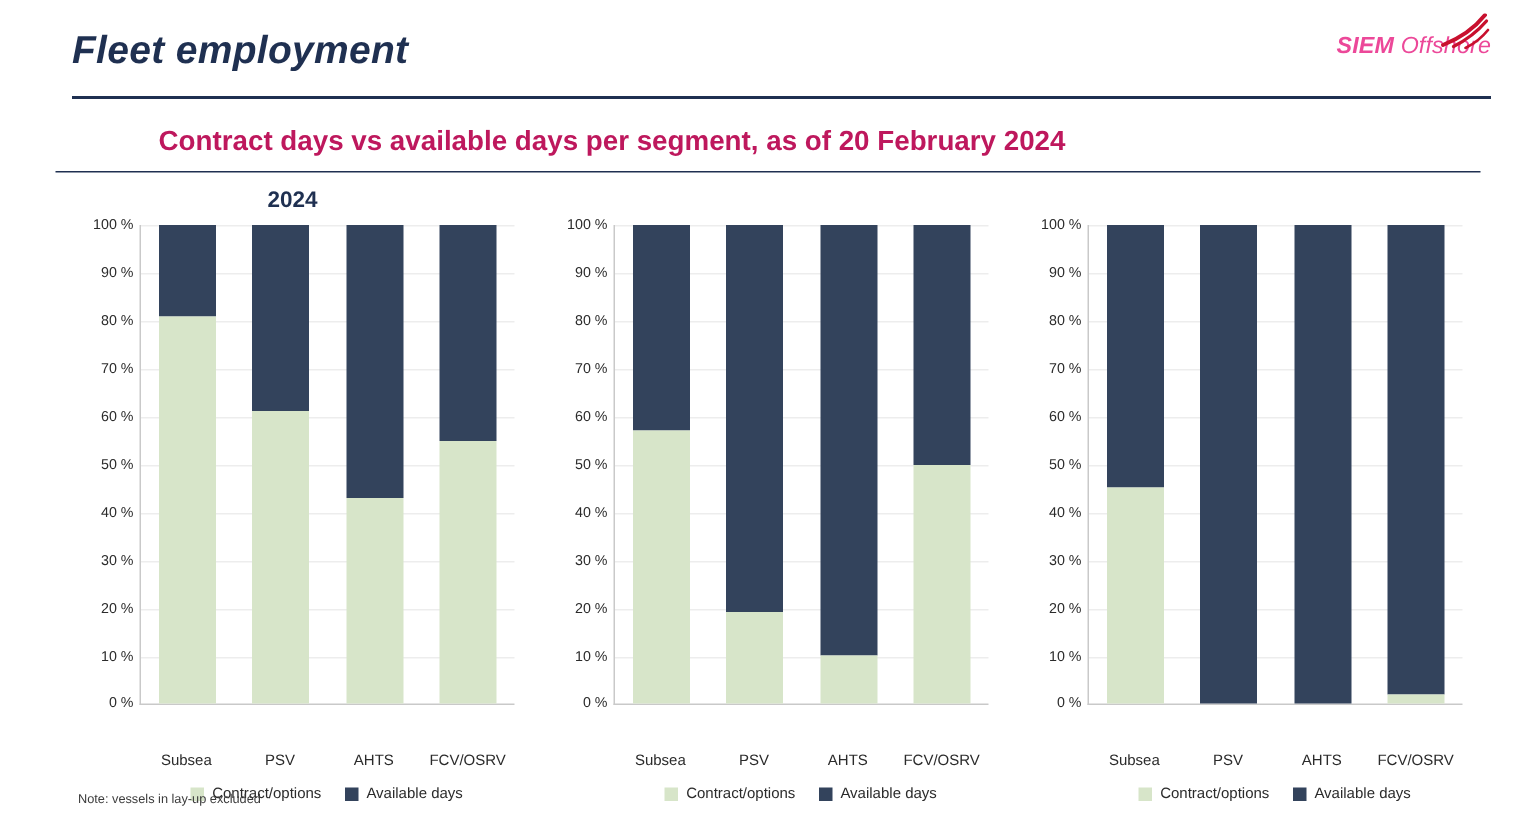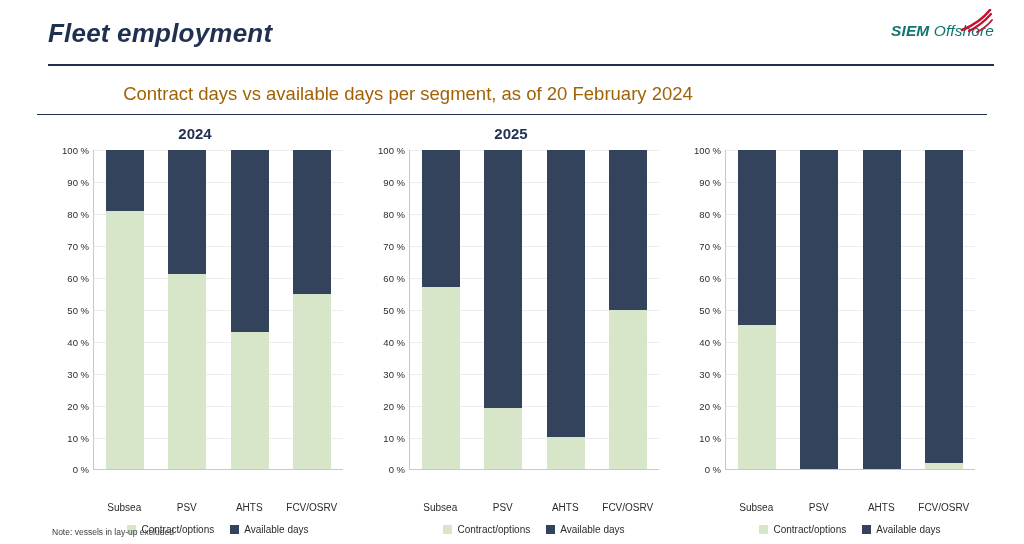--- a/index.html
+++ b/index.html
@@ -49,43 +49,43 @@
   }
   .logo {
     position: absolute;
     right: 0px;
     top: 10px;
     text-align: right;
   }
   .logo-text {
     font-size: 15.5px;
     font-weight: bold;
-    color: #0f766e;
+    color: #ec4899;
     letter-spacing: 0.1px;
     text-align: right;
   }
   .logo-text .light { font-weight: normal; }
   .logo-mark {
     position: absolute;
     right: 0px;
     top: -13px;
     width: 34px;
     height: 24px;
   }
 
   
   .chart-title {
     position: absolute;
     left: 0;
     top: 83px;
     width: 816px;
     text-align: center;
     font-size: 18.5px;
-    font-weight: normal;
-    color: #a16207;
+    font-weight: bold;
+    color: #be185d;
   }
   .title-rule {
     position: absolute;
     left: 37px;
     top: 114px;
     width: 950px;
     height: 1px;
     background: #1f3051;
   }
 
@@ -313,21 +313,20 @@
           </div>
           <div class="legend-item">
             <span class="swatch sw-avail"></span>
             <span class="legend-label">Available days</span>
           </div>
         </div>
       </div>
     </div>
 
     <div class="panel">
-      <div class="panel-title">2025</div>
       <div class="plot-wrap">
         <div class="y-axis">
           <div class="ytick" style="top:0px">100 %</div>
           <div class="ytick" style="top:32px">90 %</div>
           <div class="ytick" style="top:64px">80 %</div>
           <div class="ytick" style="top:96px">70 %</div>
           <div class="ytick" style="top:128px">60 %</div>
           <div class="ytick" style="top:160px">50 %</div>
           <div class="ytick" style="top:192px">40 %</div>
           <div class="ytick" style="top:224px">30 %</div>

